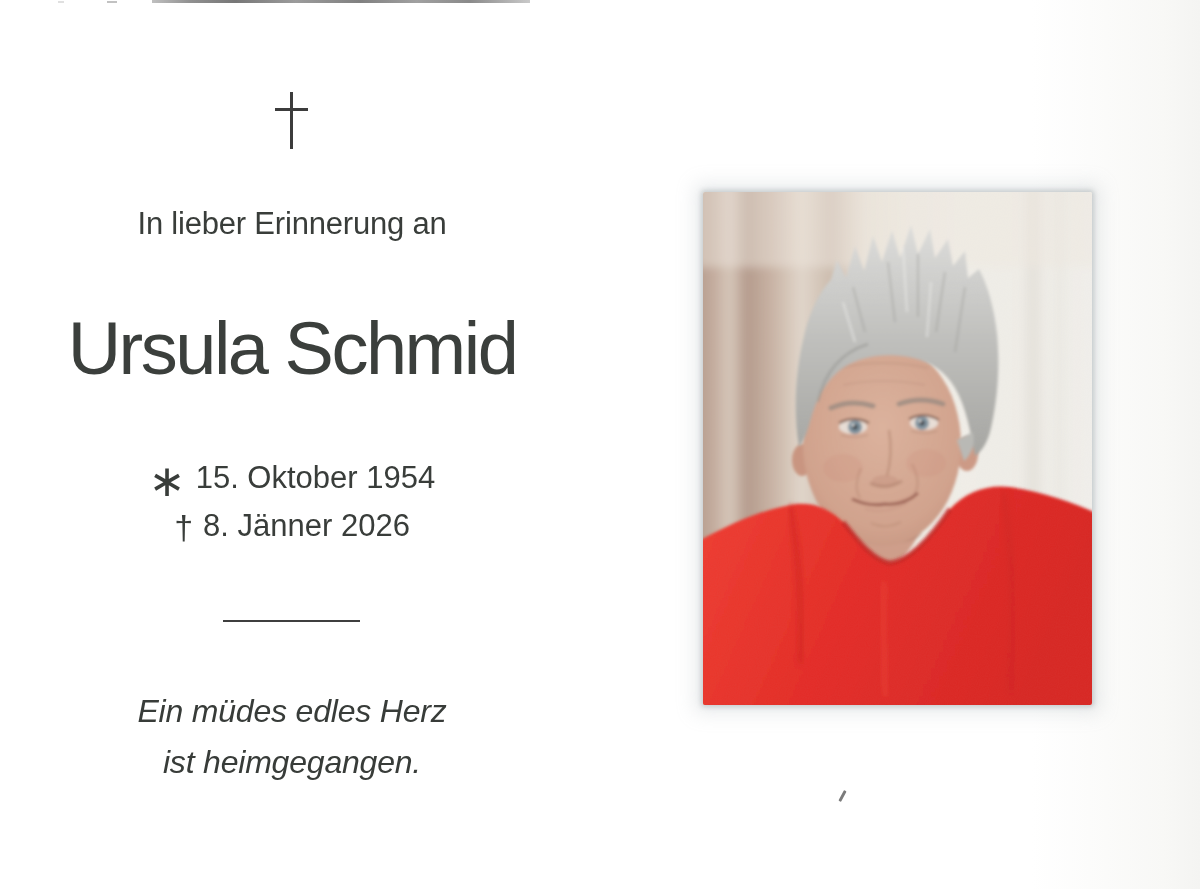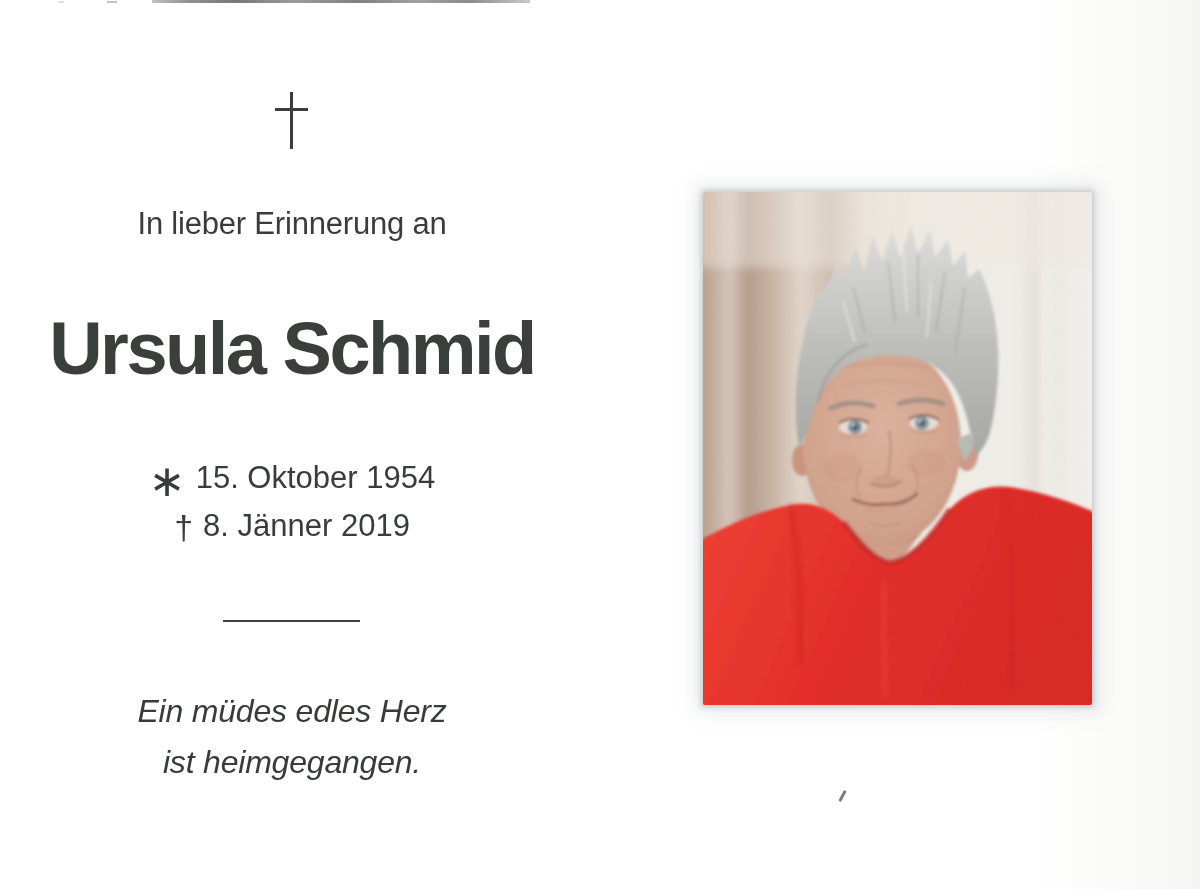--- a/index.html
+++ b/index.html
@@ -11,21 +11,21 @@
   }
   .left-col{position:absolute;left:0;top:0;width:584px;height:889px;}
   .centered{position:absolute;left:0;right:0;text-align:center;white-space:nowrap;}
 
   
   .cross{position:absolute;left:258px;top:92px;width:68px;height:58px;}
   .cross .vbar{position:absolute;left:32px;top:0;width:3px;height:57px;background:#3c3c3c;}
   .cross .hbar{position:absolute;left:17px;top:16px;width:33px;height:3px;background:#3c3c3c;}
 
   .phrase{top:206px;font-size:31px;letter-spacing:-0.2px;color:#393d3a;}
-  .name{top:312px;font-size:74px;font-weight:700;letter-spacing:-2.5px;color:#3b3f3c;margin:0;line-height:1;}
+  .name{top:312px;font-size:74px;font-weight:400;letter-spacing:-2.5px;color:#3b3f3c;margin:0;line-height:1;}
 
   .date-line{display:flex;justify-content:center;align-items:center;gap:10px;font-size:31px;color:#393d3a;}
   .birth-line{top:460px;}
   .death-line{top:508px;}
   .birth-sym{font-size:44px;line-height:0;position:relative;top:3px;font-family:"DejaVu Sans",sans-serif;}
   .death-sym{font-size:34px;line-height:0;position:relative;top:1px;}
 
   .divider{position:absolute;left:223px;top:620px;width:137px;height:2px;background:#3f3f3f;}
 
   .epitaph{font-style:italic;font-size:32px;letter-spacing:-0.2px;color:#383c39;}
@@ -66,21 +66,21 @@
 
   <h1 class="centered name">Ursula Schmid</h1>
 
   <div class="centered date-line birth-line">
     <span class="birth-sym">∗</span>
     <span>15. Oktober 1954</span>
   </div>
 
   <div class="centered date-line death-line">
     <span class="death-sym">†</span>
-    <span>8. Jänner 2019</span>
+    <span>8. Jänner 2026</span>
   </div>
 
   <div class="divider"></div>
 
   <div class="centered epitaph epi1">Ein müdes edles Herz</div>
   <div class="centered epitaph epi2">ist heimgegangen.</div>
 
 </div>
 
 <div class="photo" role="img" aria-label="Portrait of an elderly woman with short spiky grey hair wearing a red jumper in front of a blurred beige curtain">

